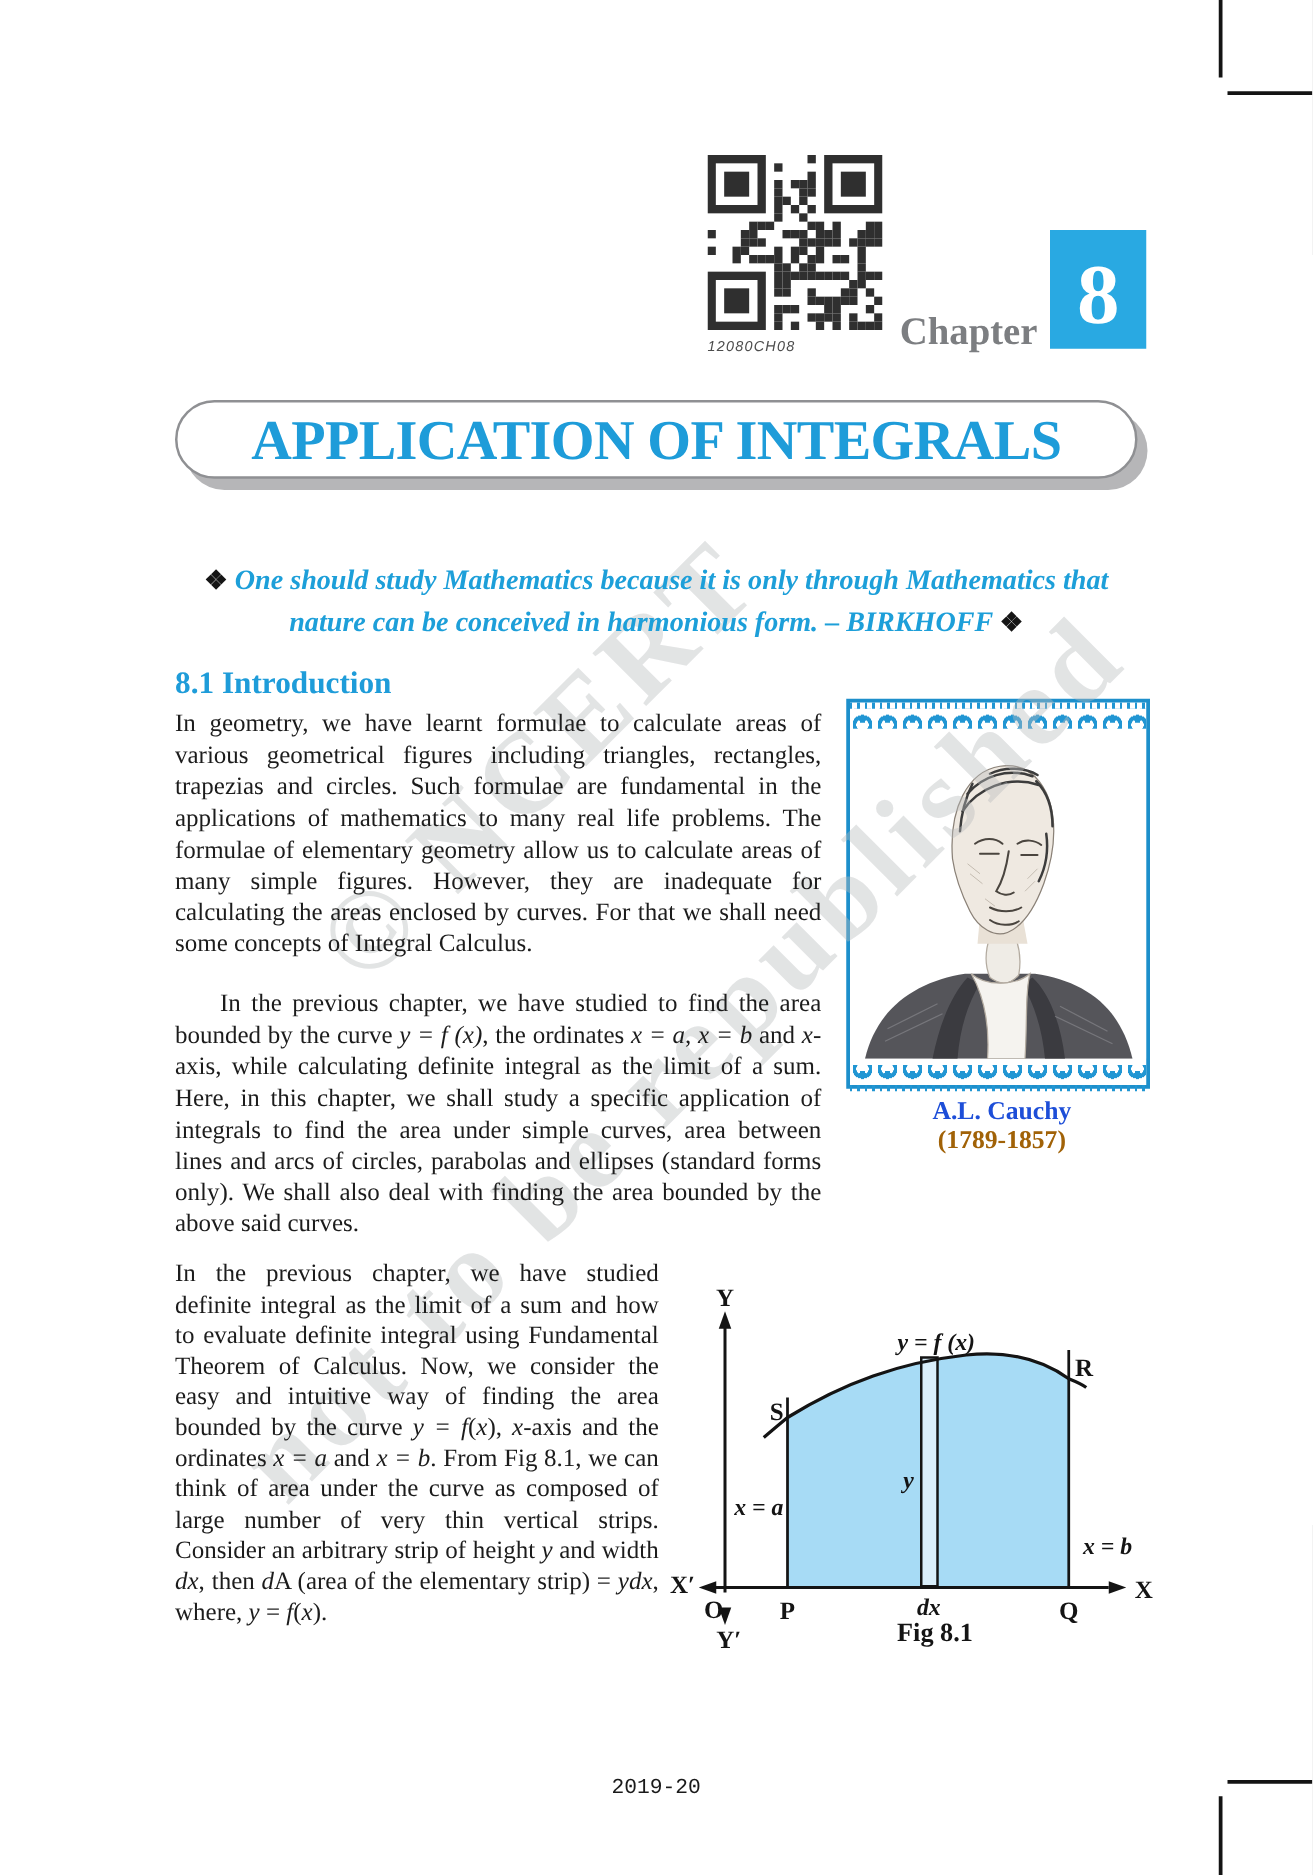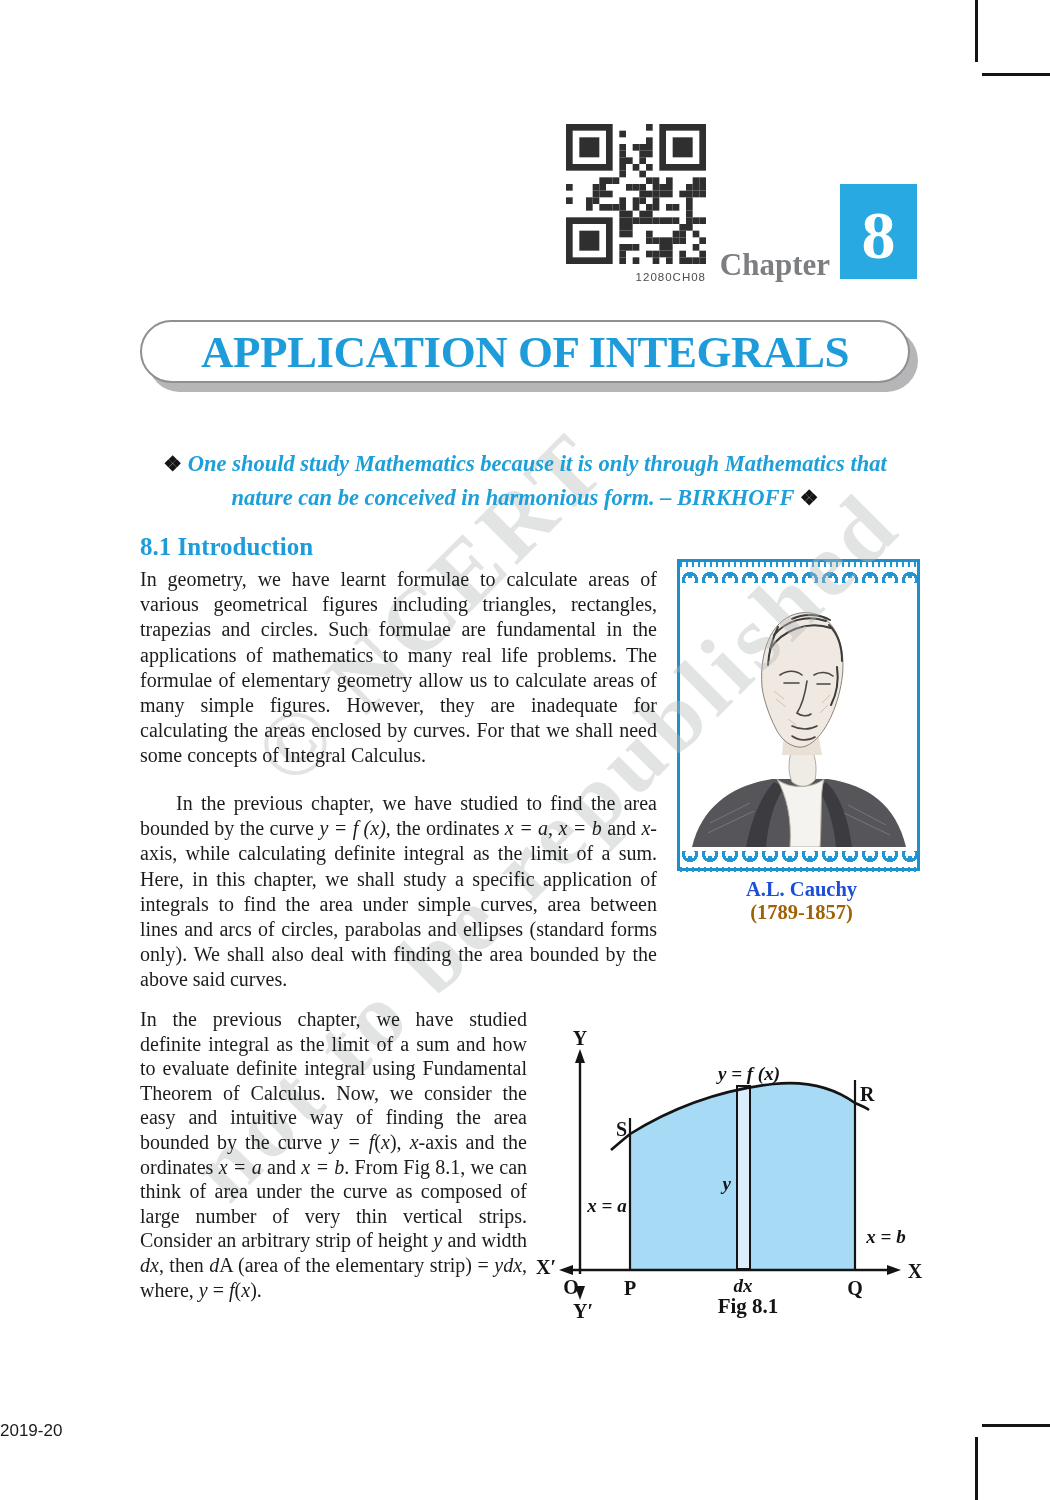--- a/index.html
+++ b/index.html
@@ -4,21 +4,21 @@
 <style>
   html,body{margin:0;padding:0;background:#e9e9e9;}
   .page{position:relative;width:1050px;height:1500px;background:#ffffff;margin:0 auto;
         font-family:"Liberation Serif",serif;color:#1c1c1c;overflow:hidden;}
   .abs{position:absolute;}
 
   
   .crop{background:#141414;position:absolute;z-index:3;}
 
   
-  .qr-wrap{left:566px;top:124px;width:140px;text-align:right;z-index:3;}
+  .qr-wrap{left:566px;top:124px;width:140px;text-align:left;z-index:3;font-style:italic;}
   .qr-caption{margin-top:3px;font-family:"Liberation Sans",sans-serif;font-size:11.5px;
               letter-spacing:1px;color:#4c4c4c;}
 
   
   .chapter-label{left:698px;top:236px;width:132px;text-align:right;z-index:3;
                  font-weight:bold;font-size:31px;color:#7c7e81;margin-top:11px;}
   .chapter-box{left:840px;top:184px;width:77px;height:95px;background:#29A9E2;z-index:3;
                display:flex;align-items:center;justify-content:center;}
   .chapter-num{color:#fff;font-weight:bold;font-size:68px;line-height:1;transform:translateY(3px);}
 
@@ -53,22 +53,22 @@
   .pcap1{margin-top:7px;font-weight:bold;font-size:20.5px;color:#1d4ed8;}
   .pcap2{font-weight:bold;font-size:20.5px;color:#a16207;}
 
   
   .fig{left:535px;top:1022px;z-index:3;}
   .fig text{font-family:"Liberation Serif",serif;font-weight:bold;fill:#141414;font-size:20px;}
   .fig text.it{font-style:italic;font-size:19px;}
   .fig text.cap{font-size:21px;}
 
   
-  .footer{left:0;right:0;top:1421px;text-align:left;z-index:3;
-          font-family:Liberation Sans, sans-serif;font-size:17px;color:#1a1a1a;}
+  .footer{left:0;right:0;top:1421px;text-align:center;z-index:3;
+          font-family:Liberation Mono, monospace;font-size:17px;color:#1a1a1a;}
 
   
   .wm{position:absolute;z-index:2;white-space:nowrap;font-family:"Liberation Serif",serif;
       font-weight:bold;color:#b9bcbe;opacity:.40;letter-spacing:6px;
       transform:translate(-50%,-50%) rotate(-45deg);pointer-events:none;}
   .wm1{left:430px;top:608px;font-size:92px;}
   .wm2{left:545px;top:846px;font-size:92px;}
 </style>
 </head>
 <body>

